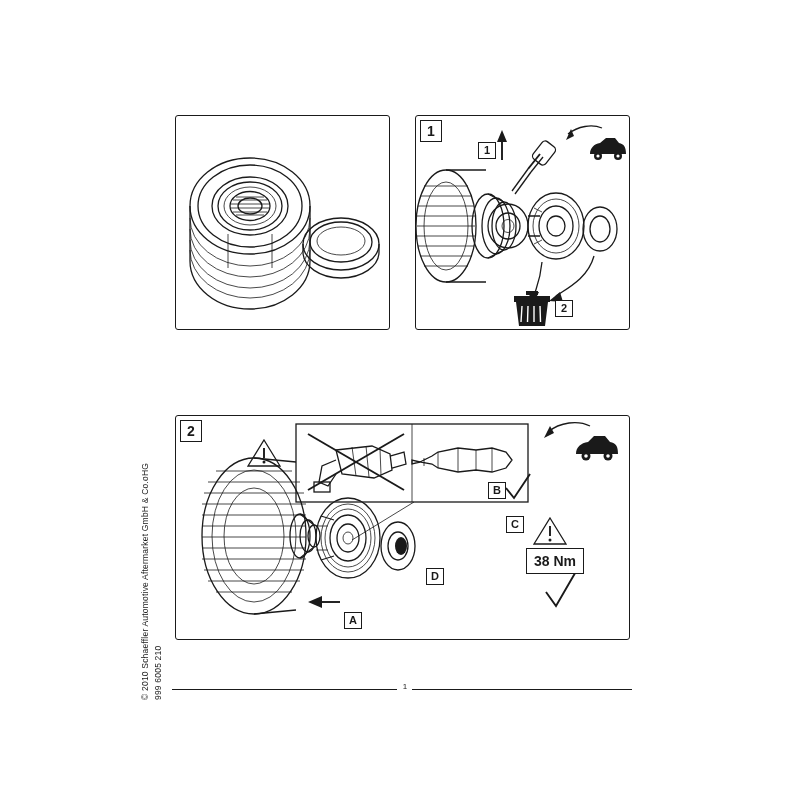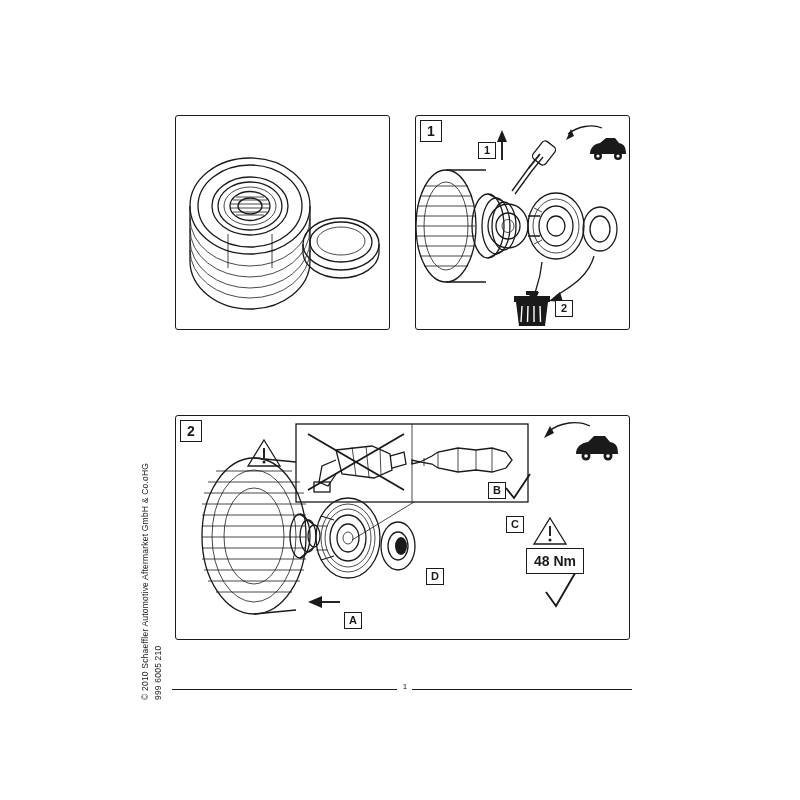--- a/index.html
+++ b/index.html
@@ -375,21 +375,21 @@
       </g>
     </svg>
 
     <div class="step-badge" style="left:4px; top:4px;">2</div>
 
     <div class="tag" style="left:168px; top:196px;">A</div>
     <div class="tag" style="left:312px; top:66px;">B</div>
     <div class="tag" style="left:330px; top:100px;">C</div>
     <div class="tag" style="left:250px; top:152px;">D</div>
 
-    <div class="torque-box" style="left:350px; top:132px; width:58px; height:26px;">48 Nm</div>
+    <div class="torque-box" style="left:350px; top:132px; width:58px; height:26px;">38 Nm</div>
   </div>
 
   <div class="side-text">© 2010 Schaeffler Automotive Aftermarket GmbH &amp; Co.oHG</div>
   <div class="side-text-2">999 6005 210</div>
 
   <div class="footer-rule-left"></div>
   <div class="footer-rule-right"></div>
   <div class="page-number">1</div>
 
 </div>

